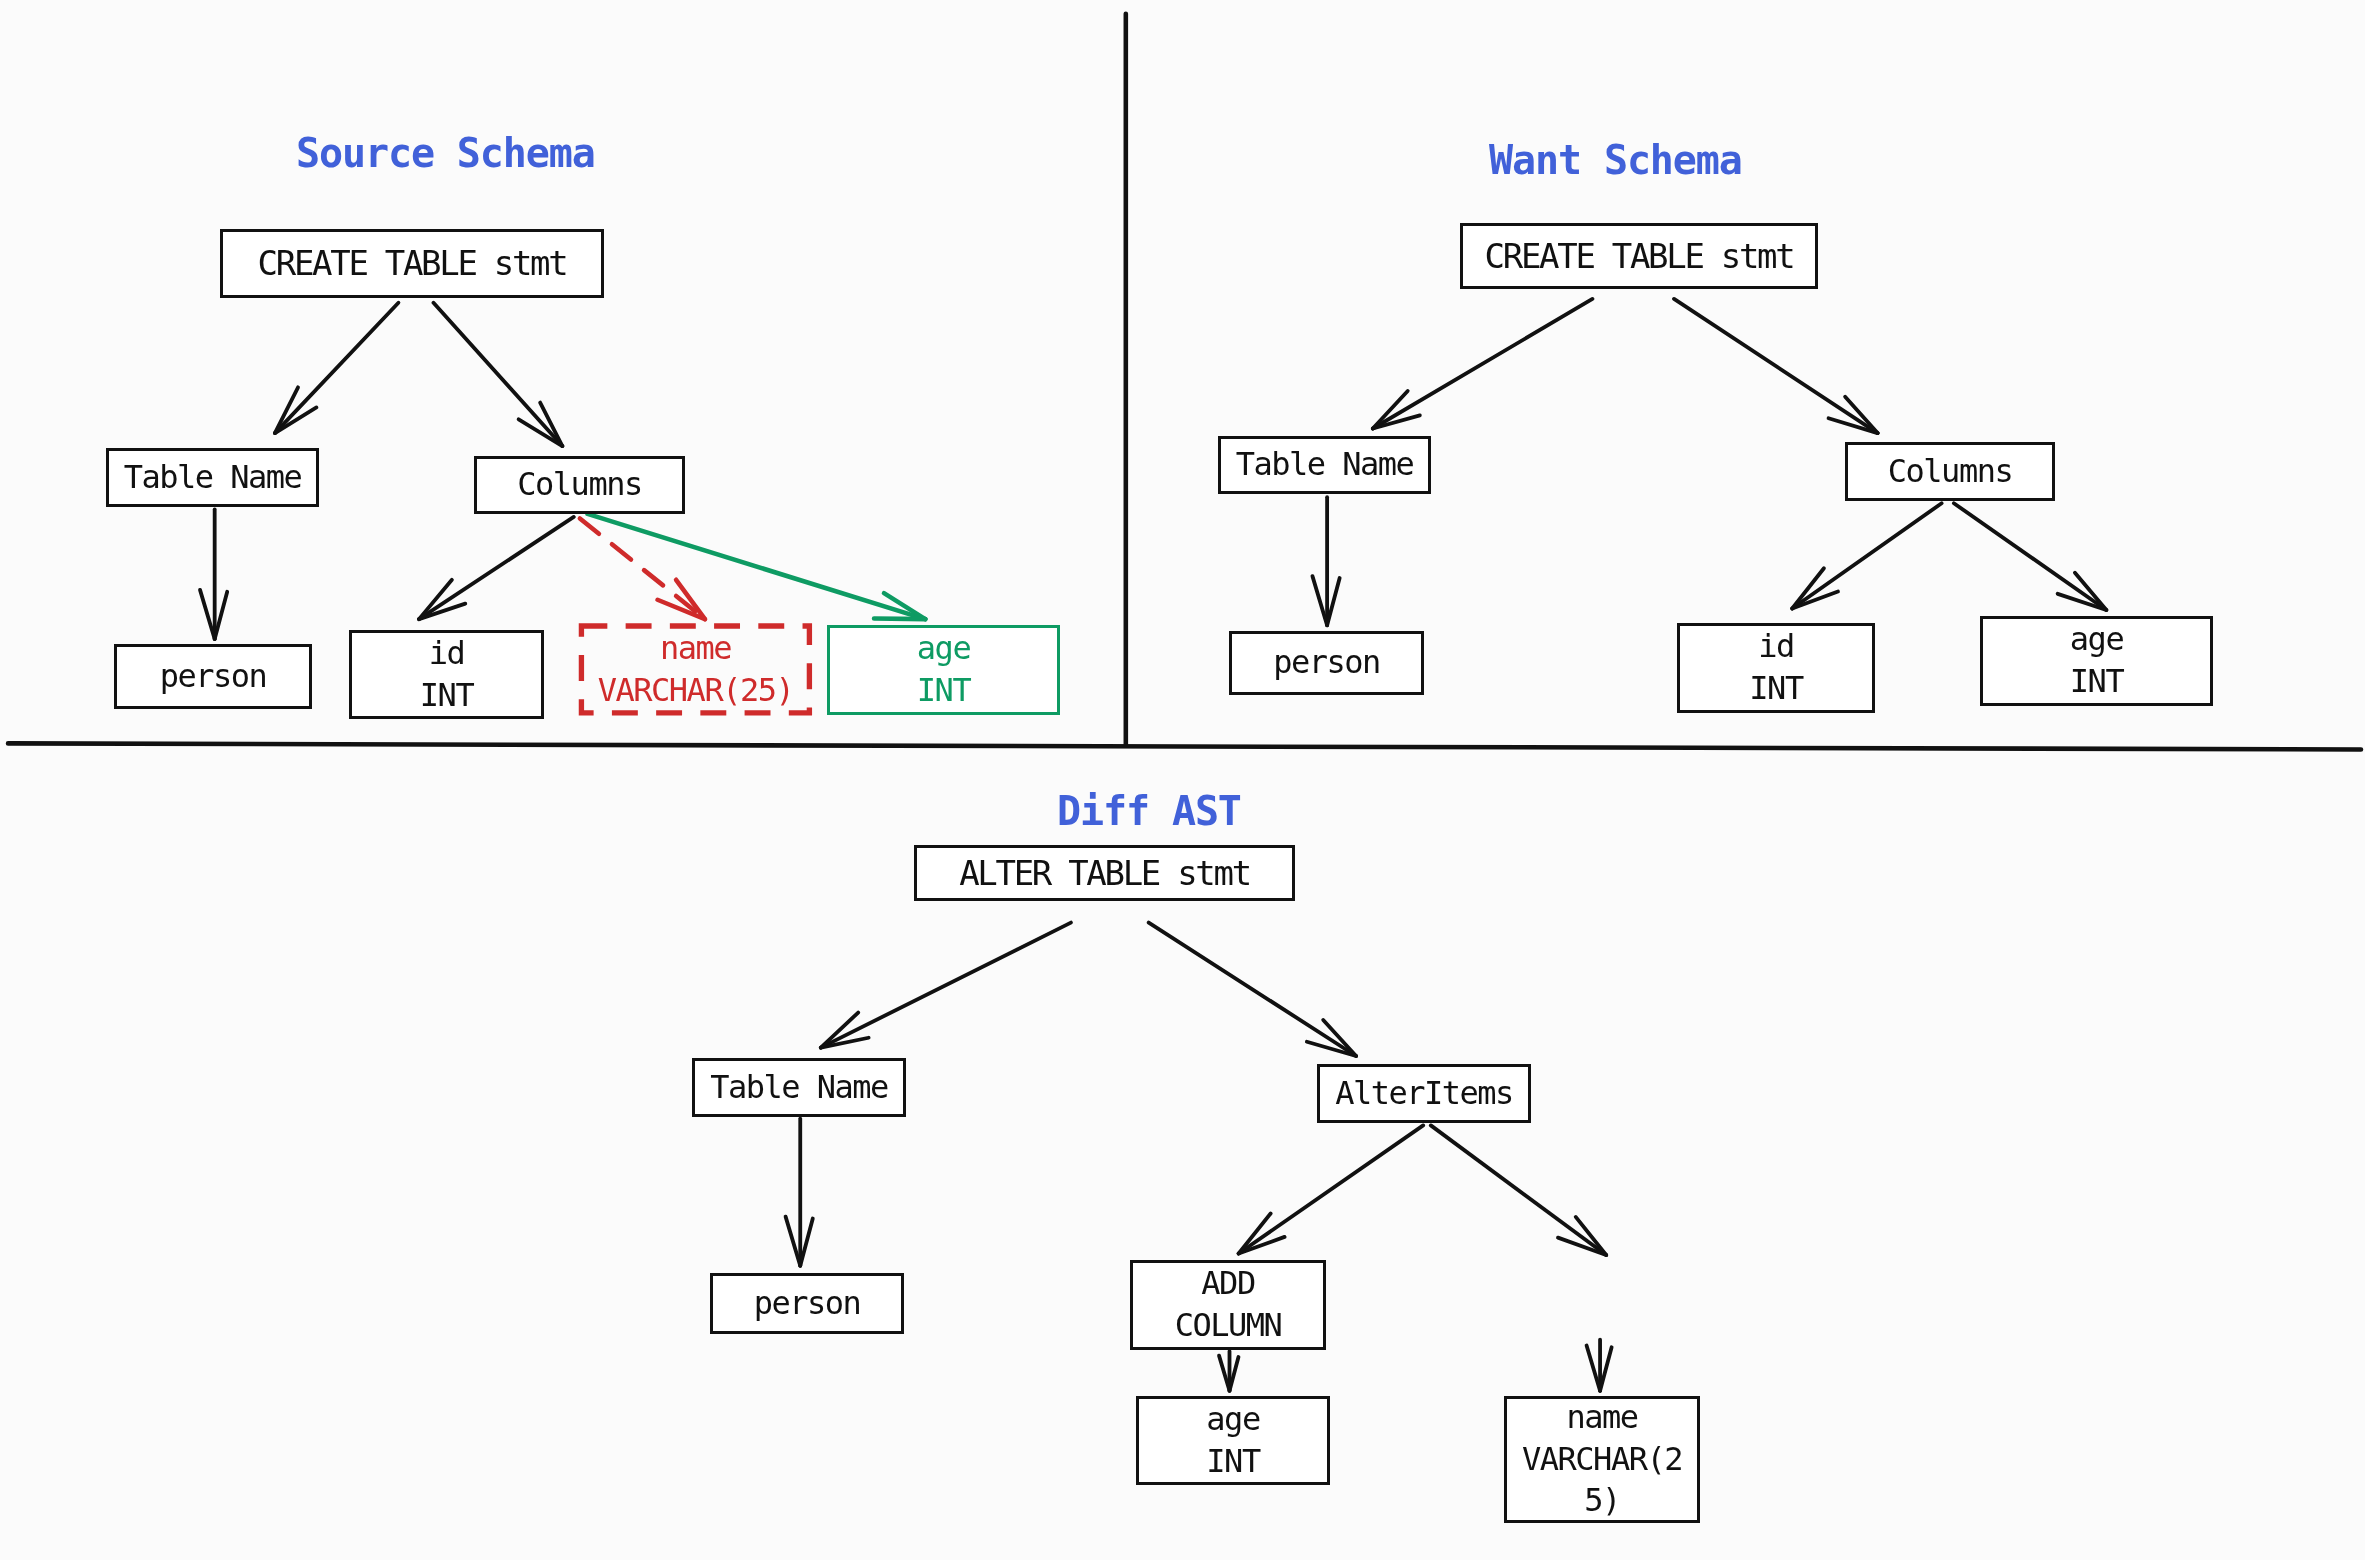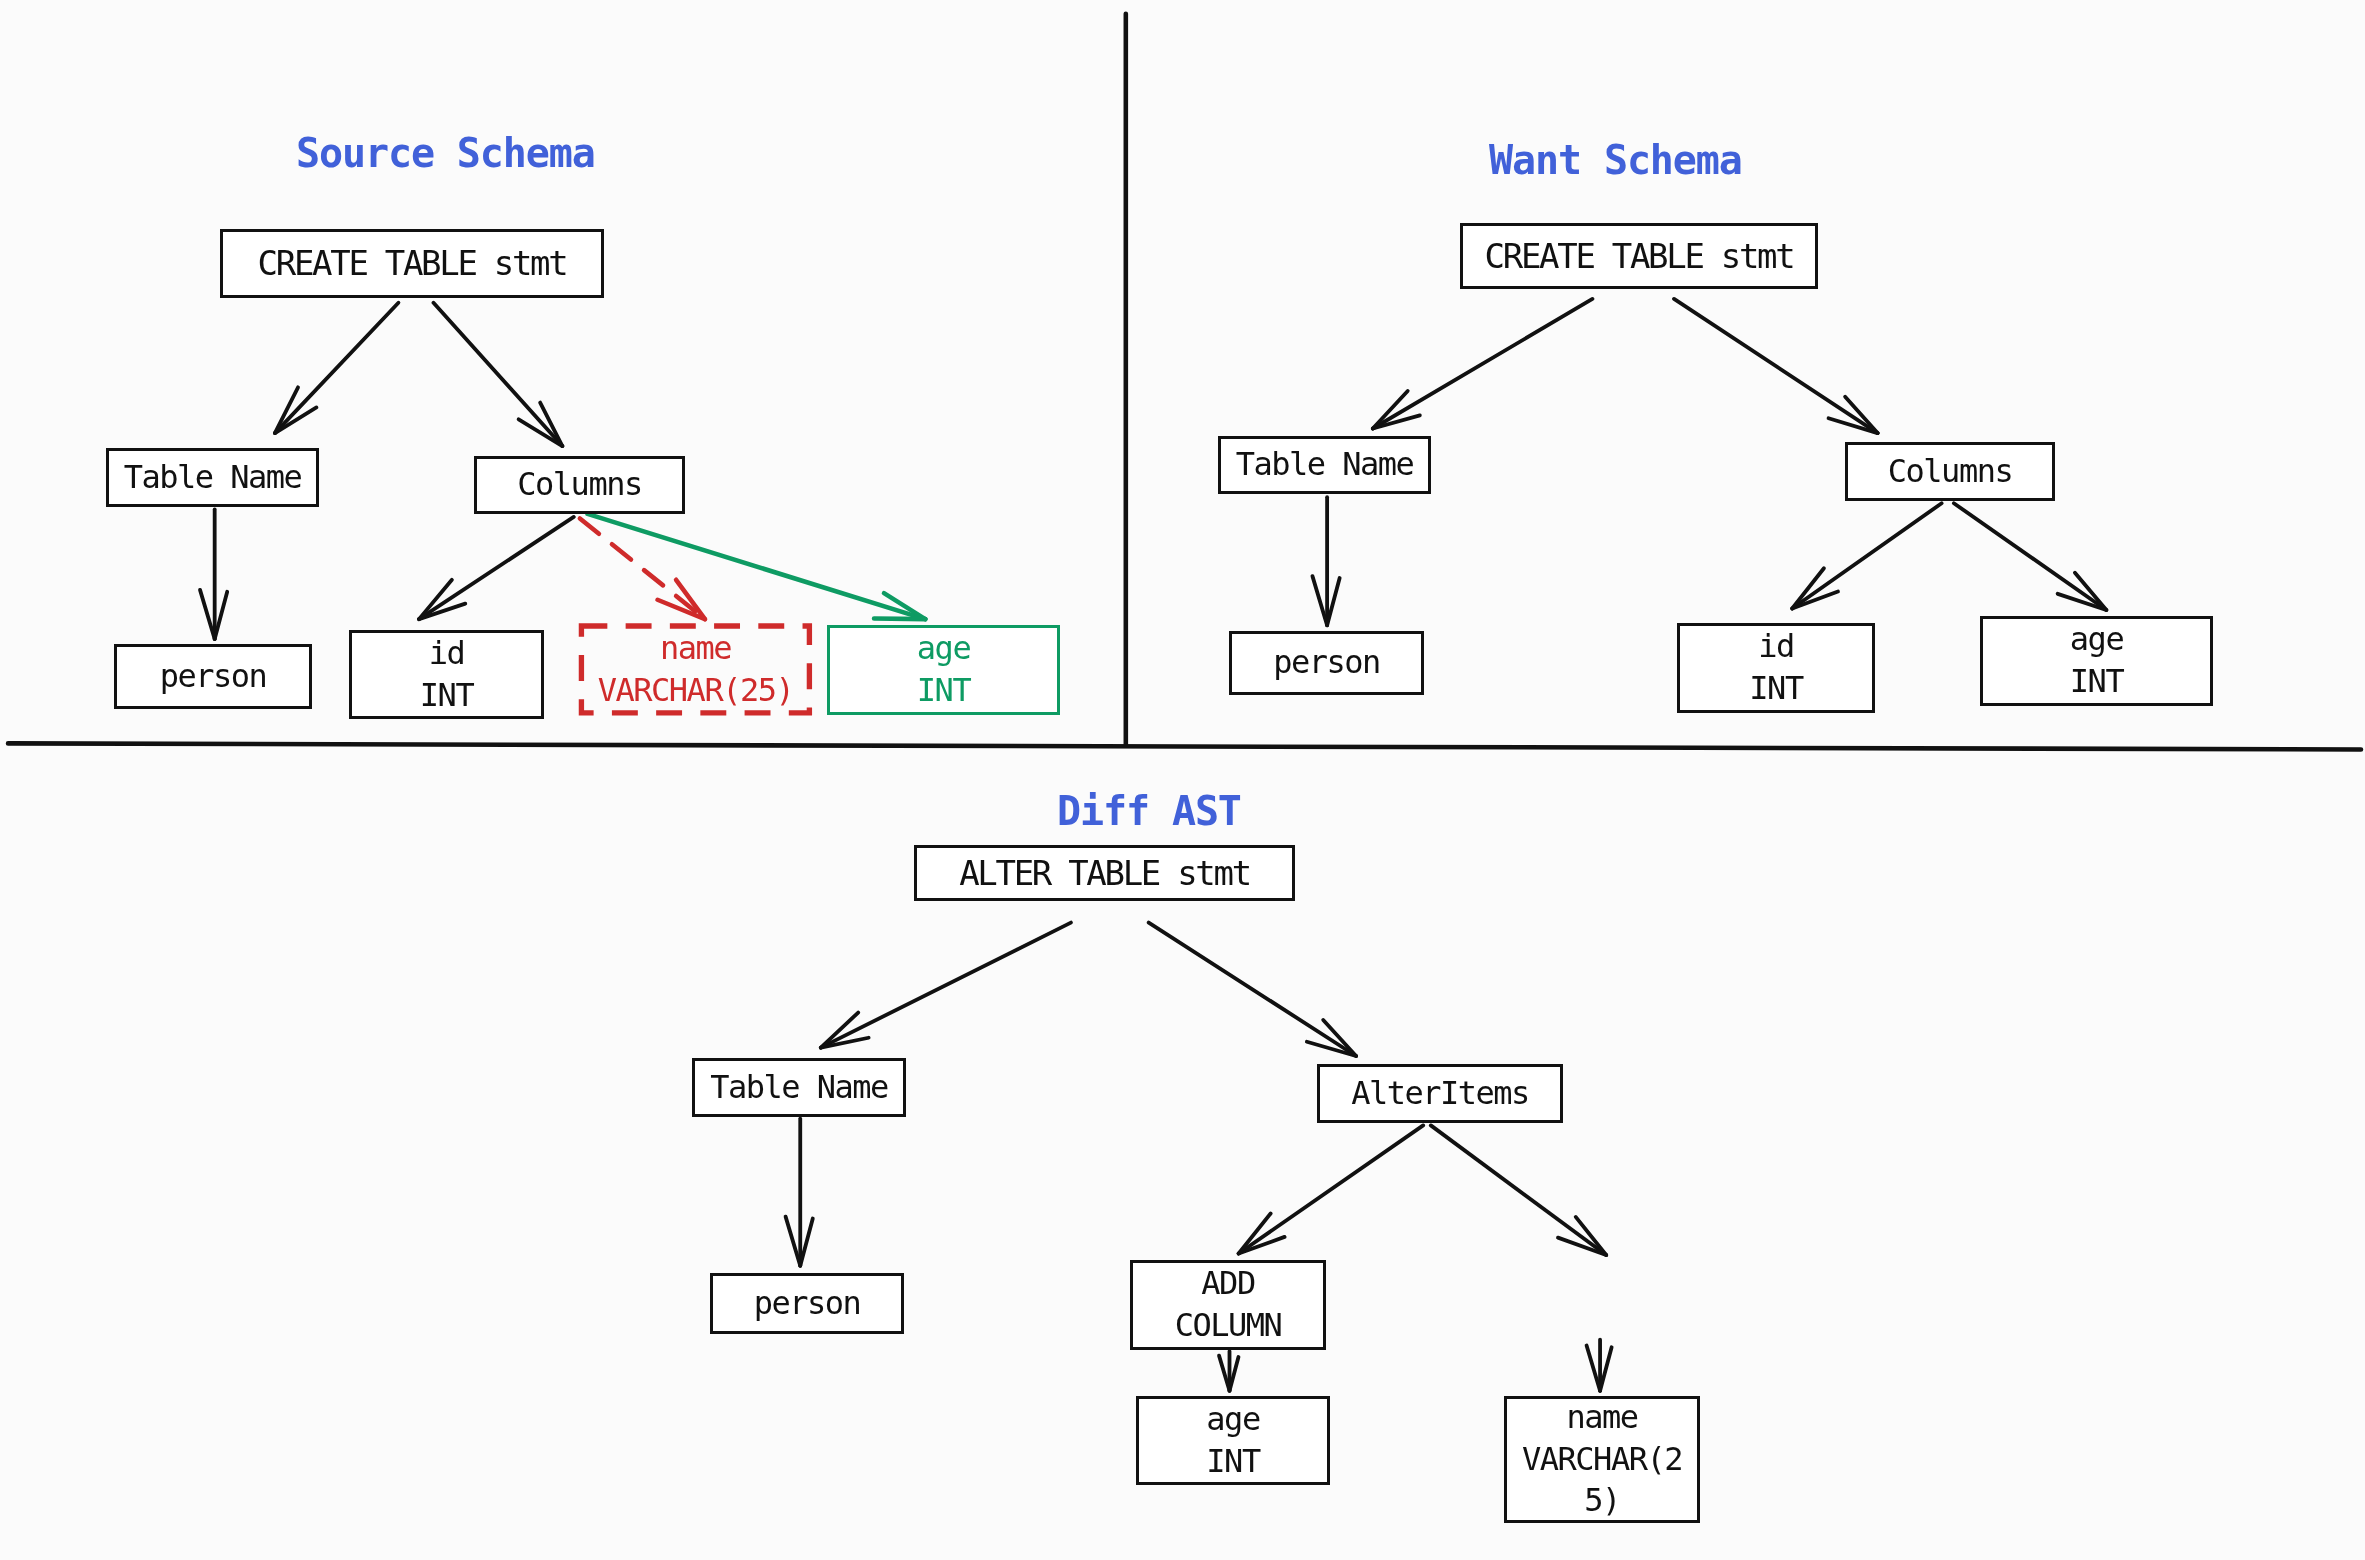--- a/index.html
+++ b/index.html
@@ -19,21 +19,21 @@
   #s_name{left:579px;top:624px;width:233px;height:92px;}
   #s_age{left:827px;top:625px;width:233px;height:90px;}
   #w_create{left:1460px;top:223px;width:358px;height:66px;}
   #w_tablename{left:1218px;top:436px;width:213px;height:58px;}
   #w_columns{left:1845px;top:442px;width:210px;height:59px;}
   #w_person{left:1229px;top:631px;width:195px;height:64px;}
   #w_id{left:1677px;top:623px;width:198px;height:90px;}
   #w_age{left:1980px;top:616px;width:233px;height:90px;}
   #d_alter{left:914px;top:845px;width:381px;height:56px;}
   #d_tablename{left:692px;top:1058px;width:214px;height:59px;}
-  #d_alteritems{left:1317px;top:1064px;width:246px;height:59px;}
+  #d_alteritems{left:1317px;top:1064px;width:214px;height:59px;}
   #d_person{left:710px;top:1273px;width:194px;height:61px;}
   #d_addcol{left:1130px;top:1260px;width:196px;height:90px;}
   #d_dropcol{left:1481px;top:1260px;width:232px;height:78px;}
   #d_age{left:1136px;top:1396px;width:194px;height:89px;}
   #d_name{left:1504px;top:1396px;width:196px;height:127px;}
   #title_source{left:296px;top:130px;}
   #title_want{left:1489px;top:137px;}
   #title_diff{left:1057px;top:788px;}
 </style>
 </head>

